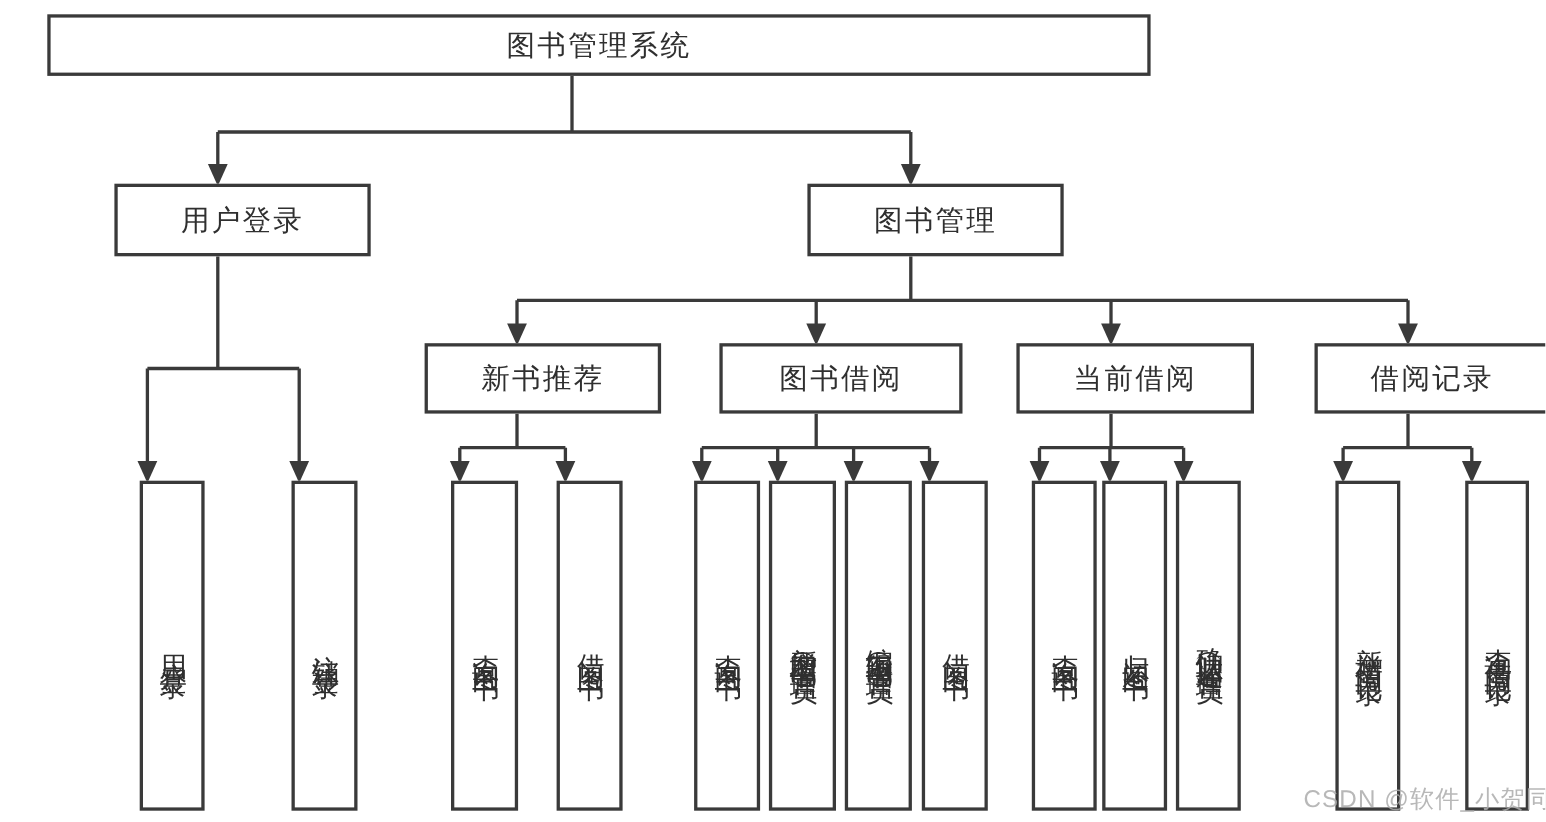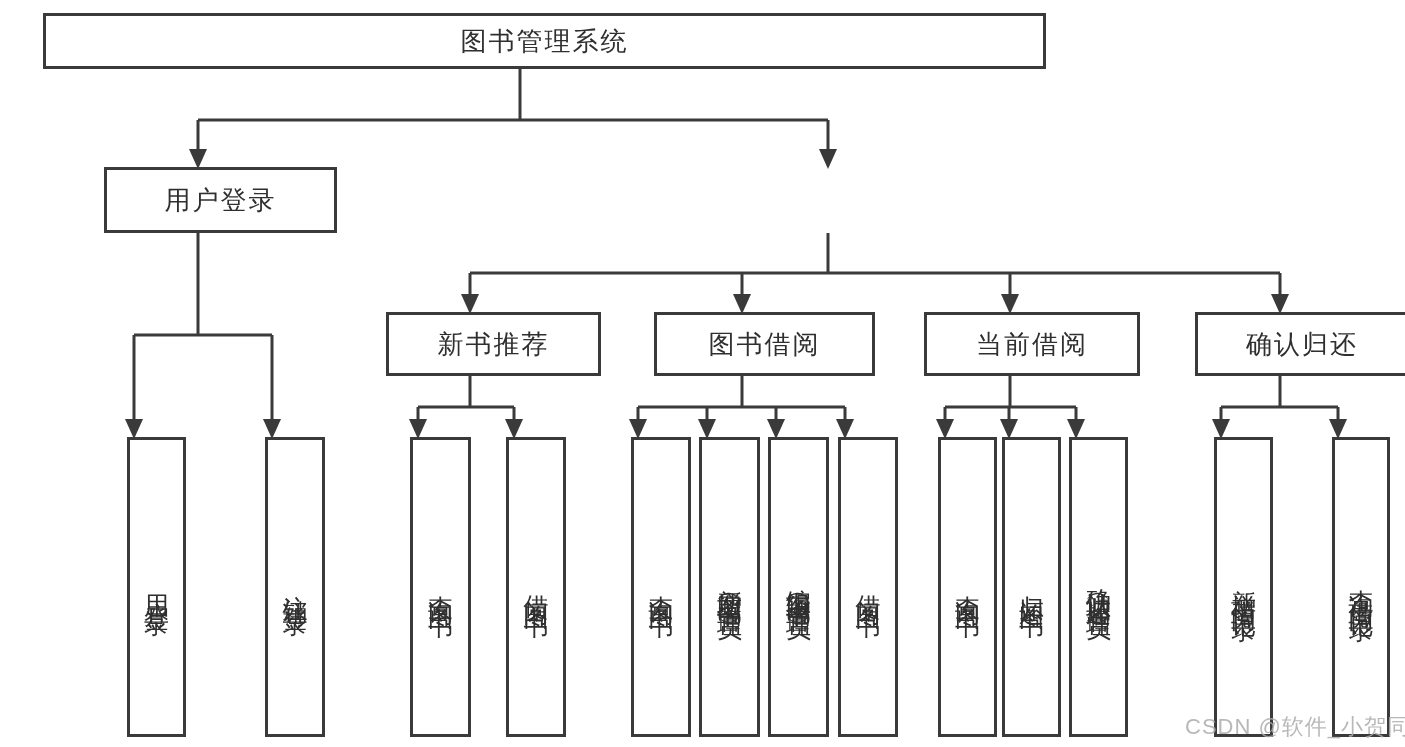--- a/index.html
+++ b/index.html
@@ -106,32 +106,35 @@
     </g>
   </svg>
 
   <div class="box h" style="left:21px; top:13px; width:1003px; height:56px;">
     <span>图书管理系统</span>
   </div>
 
   <div class="box h" style="left:82px; top:167px; width:233px; height:66px;">
     <span>用户登录</span>
   </div>
+  <div class="box h" style="left:712px; top:167px; width:233px; height:66px;">
+    <span>图书管理</span>
+  </div>
 
   <div class="box h" style="left:364px; top:312px; width:215px; height:64px;">
     <span>新书推荐</span>
   </div>
   <div class="box h" style="left:632px; top:312px; width:221px; height:64px;">
     <span>图书借阅</span>
   </div>
   <div class="box h" style="left:902px; top:312px; width:216px; height:64px;">
     <span>当前借阅</span>
   </div>
   <div class="box h" style="left:1173px; top:312px; width:214px; height:64px;">
-    <span>确认归还</span>
+    <span>借阅记录</span>
   </div>
 
   <div class="box v" style="left:105px; top:437px; width:59px; height:300px;">
     <span class="vtext">用户登录</span>
   </div>
   <div class="box v" style="left:243px; top:437px; width:60px; height:300px;">
     <span class="vtext">注销登录</span>
   </div>
 
   <div class="box v" style="left:388px; top:437px; width:61px; height:300px;">

